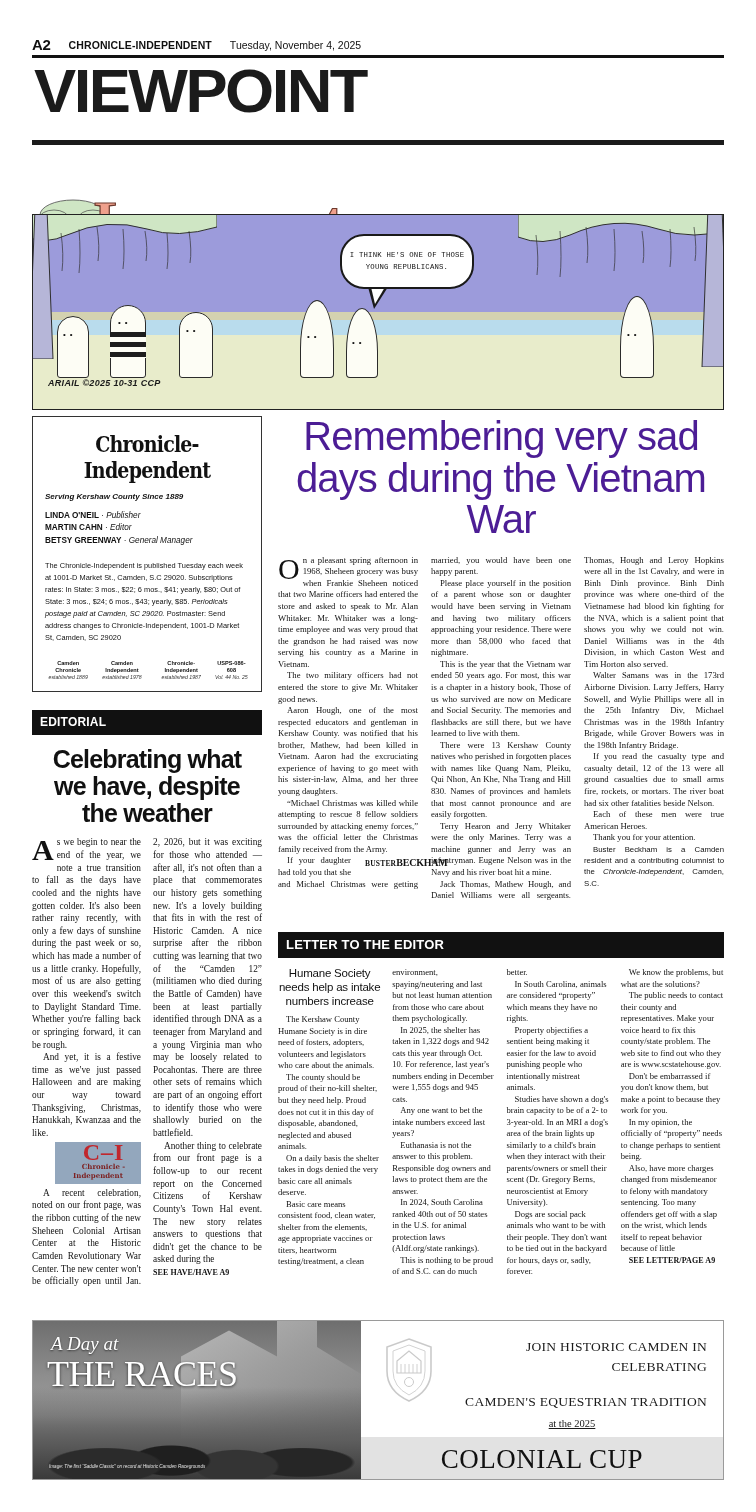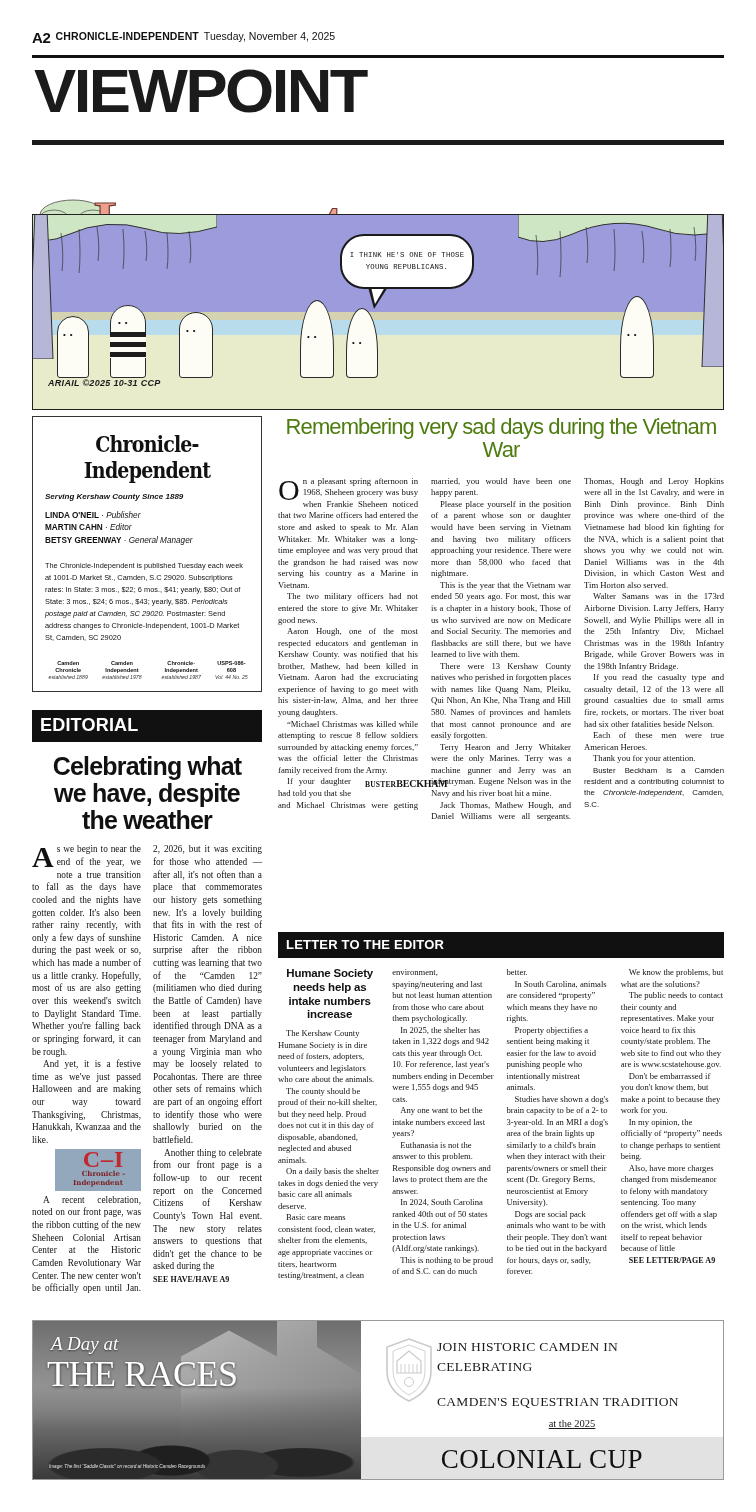--- a/index.html
+++ b/index.html
@@ -7,21 +7,21 @@
     width: 756px; height: 1512px;
     background: #ffffff;
     font-family: "Liberation Sans", sans-serif;
     overflow: hidden;
   }
   .page { position: relative; width: 756px; height: 1512px; background:#fff; }
 
   
   .folio {
     position:absolute; left:32px; top:30px; width:692px; height:22px;
-    display:flex; gap:5px;
+    display:flex; align-items:flex-end; gap:18px;
   }
   .folio-page { font-size:15px; font-weight:bold; letter-spacing:-0.3px; color:#111; line-height:1; }
   .folio-paper { font-size:10.5px; font-weight:bold; letter-spacing:0.1px; color:#111; line-height:1.2; }
   .folio-date { font-size:10.5px; color:#111; line-height:1.2; }
   .folio-rule { position:absolute; left:32px; top:55px; width:692px; height:3px; background:#111; }
 
   
   .viewpoint {
     position:absolute; left:34px; top:62px;
     font-size:62px; font-weight:bold; letter-spacing:-2.5px;
@@ -112,21 +112,21 @@
   .mast-staff i { font-style:italic; font-weight:normal; }
   .mast-legal { font-size:7.4px; line-height:1.62; color:#111; margin-top:12px; }
   .mast-legal i { font-style:italic; }
   .mast-estab { display:flex; justify-content:space-between; gap:4px; margin-top:16px; }
   .mast-estab div { text-align:center; }
   .mast-estab .e-t { font-size:5.6px; font-weight:bold; color:#111; line-height:1.3; }
   .mast-estab .e-s { font-size:5.2px; font-style:italic; color:#333; line-height:1.3; }
 
   .ed-bar {
     margin-top:18px; background:#111; color:#fff;
-    font-size:18px; font-weight:bold; letter-spacing:0.2px;
+    font-size:12px; font-weight:bold; letter-spacing:0.2px;
     padding:5px 8px 6px;
   }
   .ed-head {
     font-size:25px; font-weight:bold; line-height:1.07; letter-spacing:-0.8px;
     text-align:center; color:#111; margin:11px 2px 10px;
   }
   .ed-cols { column-count:2; column-gap:12px; column-rule:none; }
   .ed-cols p {
     font-family:"Liberation Serif", serif;
     font-size:9.3px; line-height:1.36; text-align:justify; color:#111;
@@ -148,22 +148,22 @@
   }
   .ci-logo .ci-small {
     position:absolute; left:0; right:0; bottom:3px; text-align:center;
     font-family:"DejaVu Serif", serif; font-size:7px; font-weight:bold; color:#7d2222;
   }
   .jump { font-size:8px; font-weight:bold; color:#111; letter-spacing:0.1px; }
 
   
   .feature { position:absolute; left:278px; top:416px; width:446px; }
   .feat-head {
-    font-size:22px; font-weight:normal; line-height:1.04; letter-spacing:-0.9px;
-    color:#4d7c0f; text-align:center; margin-bottom:14px;
+    font-size:40px; font-weight:normal; line-height:1.04; letter-spacing:-0.9px;
+    color:#4c1d95; text-align:center; margin-bottom:14px;
   }
   .feat-cols { column-count:3; column-gap:13px; }
   .feat-cols p {
     font-family:"Liberation Serif", serif;
     font-size:8.7px; line-height:1.33; text-align:justify; color:#111;
     text-indent:9px; hyphens:auto;
   }
   .feat-cols p.first { text-indent:0; }
   .feat-cols p.bio { font-family:"Liberation Sans",sans-serif; font-size:7.8px; line-height:1.45; text-indent:9px; }
   .feat-cols p.bio i { font-style:italic; }
@@ -186,21 +186,21 @@
   .mug-n2 { font-size:10px; font-weight:bold; color:#111; letter-spacing:-0.2px; line-height:1.1;}
 
   
   .lte { position:absolute; left:278px; top:932px; width:446px; }
   .lte-bar {
     background:#111; color:#fff; font-size:13px; font-weight:bold;
     padding:5px 8px 6px; letter-spacing:0.2px;
   }
   .lte-cols { column-count:4; column-gap:11px; margin-top:9px; }
   .lte-head {
-    font-size:11.5px; font-weight:bold; line-height:1.2; text-align:center;
+    font-size:11.5px; font-weight:normal; line-height:1.2; text-align:center;
     color:#111; margin-bottom:6px; letter-spacing:-0.2px;
   }
   .lte-cols p {
     font-family:"Liberation Serif", serif;
     font-size:8.6px; line-height:1.34; color:#111; text-indent:8px; text-align:left;
     hyphens:auto;
   }
   .lte-cols p.first { text-indent:8px; }
 
   
@@ -238,21 +238,21 @@
   }
   .ad-credit {
     position:absolute; left:16px; bottom:8px; color:#e6e6e6; font-size:4.6px;
     font-style:italic; line-height:1.5; max-width:160px;
   }
   .ad-txt { flex:1; position:relative; background:#fff; }
   .ad-crest {
     position:absolute; left:22px; top:16px; width:52px; height:66px; opacity:.45;
   }
   .ad-l1 {
-    text-align:left; padding:16px 16px 0 76px;
+    text-align:right; padding:16px 16px 0 76px;
     font-family:"Liberation Serif", serif; font-size:13.5px; color:#1a1a1a;
     letter-spacing:0.3px; line-height:1.45;
   }
   .ad-l2 { text-align:center; padding:6px 16px 0 76px; font-family:"Liberation Serif",serif; font-size:10.5px; color:#1a1a1a;text-decoration:underline; }
   .ad-band { margin-top:8px; background:#e2e2e2; padding:7px 10px 9px; text-align:center; }
   .ad-cup { font-family:"Liberation Serif", serif; font-size:27px; color:#111; letter-spacing:0.5px; }
   .ad-day { font-family:"Liberation Serif", serif; font-size:14px; color:#111; margin-top:3px; }
   .ad-day sup { font-size:8px; }
 </style>
 </head>
@@ -391,21 +391,21 @@
   <div class="feature">
     <div class="feat-head">Remembering very sad days during the Vietnam War</div>
     <div class="feat-cols">
       <p class="first"><span class="fdrop">O</span><span>n a pleasant spring afternoon in 1968, Sheheen grocery was busy when Frankie Sheheen noticed that two Marine officers had entered the store and asked to speak to Mr. Alan Whitaker. Mr. Whitaker was a long-time employee and was very proud that the grandson he had raised was now serving his country as a Marine in Vietnam.</span></p>
       <p>The two military officers had not entered the store to give Mr. Whitaker good news.</p>
       <p>Aaron Hough, one of the most respected educators and gentleman in Kershaw County. was notified that his brother, Mathew, had been killed in Vietnam. Aaron had the excruciating experience of having to go meet with his sister-in-law, Alma, and her three young daughters.</p>
       <p>“Michael Christmas was killed while attempting to rescue 8 fellow soldiers surrounded by attacking enemy forces,” was the official letter the Christmas family received from the Army.</p>
       <p><span class="mug"><span class="mug-img"></span><span class="mug-n1">BUSTER</span><span class="mug-n2">BECKHAM</span></span><span>If your daughter had told you that she and Michael Christmas were getting married, you would have been one happy parent.</span></p>
       <p>Please place yourself in the position of a parent whose son or daughter would have been serving in Vietnam and having two military officers approaching your residence. There were more than 58,000 who faced that nightmare.</p>
       <p>This is the year that the Vietnam war ended 50 years ago. For most, this war is a chapter in a history book, Those of us who survived are now on Medicare and Social Security. The memories and flashbacks are still there, but we have learned to live with them.</p>
-      <p>There were 13 Kershaw County natives who perished in forgotten places with names like Quang Nam, Pleiku, Qui Nhon, An Khe, Nha Trang and Hill 580. Names of provinces and hamlets that most cannot pronounce and are easily forgotten.</p>
+      <p>There were 13 Kershaw County natives who perished in forgotten places with names like Quang Nam, Pleiku, Qui Nhon, An Khe, Nha Trang and Hill 830. Names of provinces and hamlets that most cannot pronounce and are easily forgotten.</p>
       <p>Terry Hearon and Jerry Whitaker were the only Marines. Terry was a machine gunner and Jerry was an infantryman. Eugene Nelson was in the Navy and his river boat hit a mine.</p>
       <p>Jack Thomas, Mathew Hough, and Daniel Williams were all sergeants. Thomas, Hough and Leroy Hopkins were all in the 1st Cavalry, and were in Binh Dinh province. Binh Dinh province was where one-third of the Vietnamese had blood kin fighting for the NVA, which is a salient point that shows you why we could not win. Daniel Williams was in the 4th Division, in which Caston West and Tim Horton also served.</p>
       <p>Walter Samans was in the 173rd Airborne Division. Larry Jeffers, Harry Sowell, and Wylie Phillips were all in the 25th Infantry Div, Michael Christmas was in the 198th Infantry Brigade, while Grover Bowers was in the 198th Infantry Bridage.</p>
       <p>If you read the casualty type and casualty detail, 12 of the 13 were all ground casualties due to small arms fire, rockets, or mortars. The river boat had six other fatalities beside Nelson.</p>
       <p>Each of these men were true American Heroes.</p>
       <p>Thank you for your attention.</p>
       <p class="bio"><span>Buster Beckham is a Camden resident and a contributing columnist to the </span><i>Chronicle-Independent</i><span>, Camden, S.C.</span></p>
     </div>
   </div>
 

